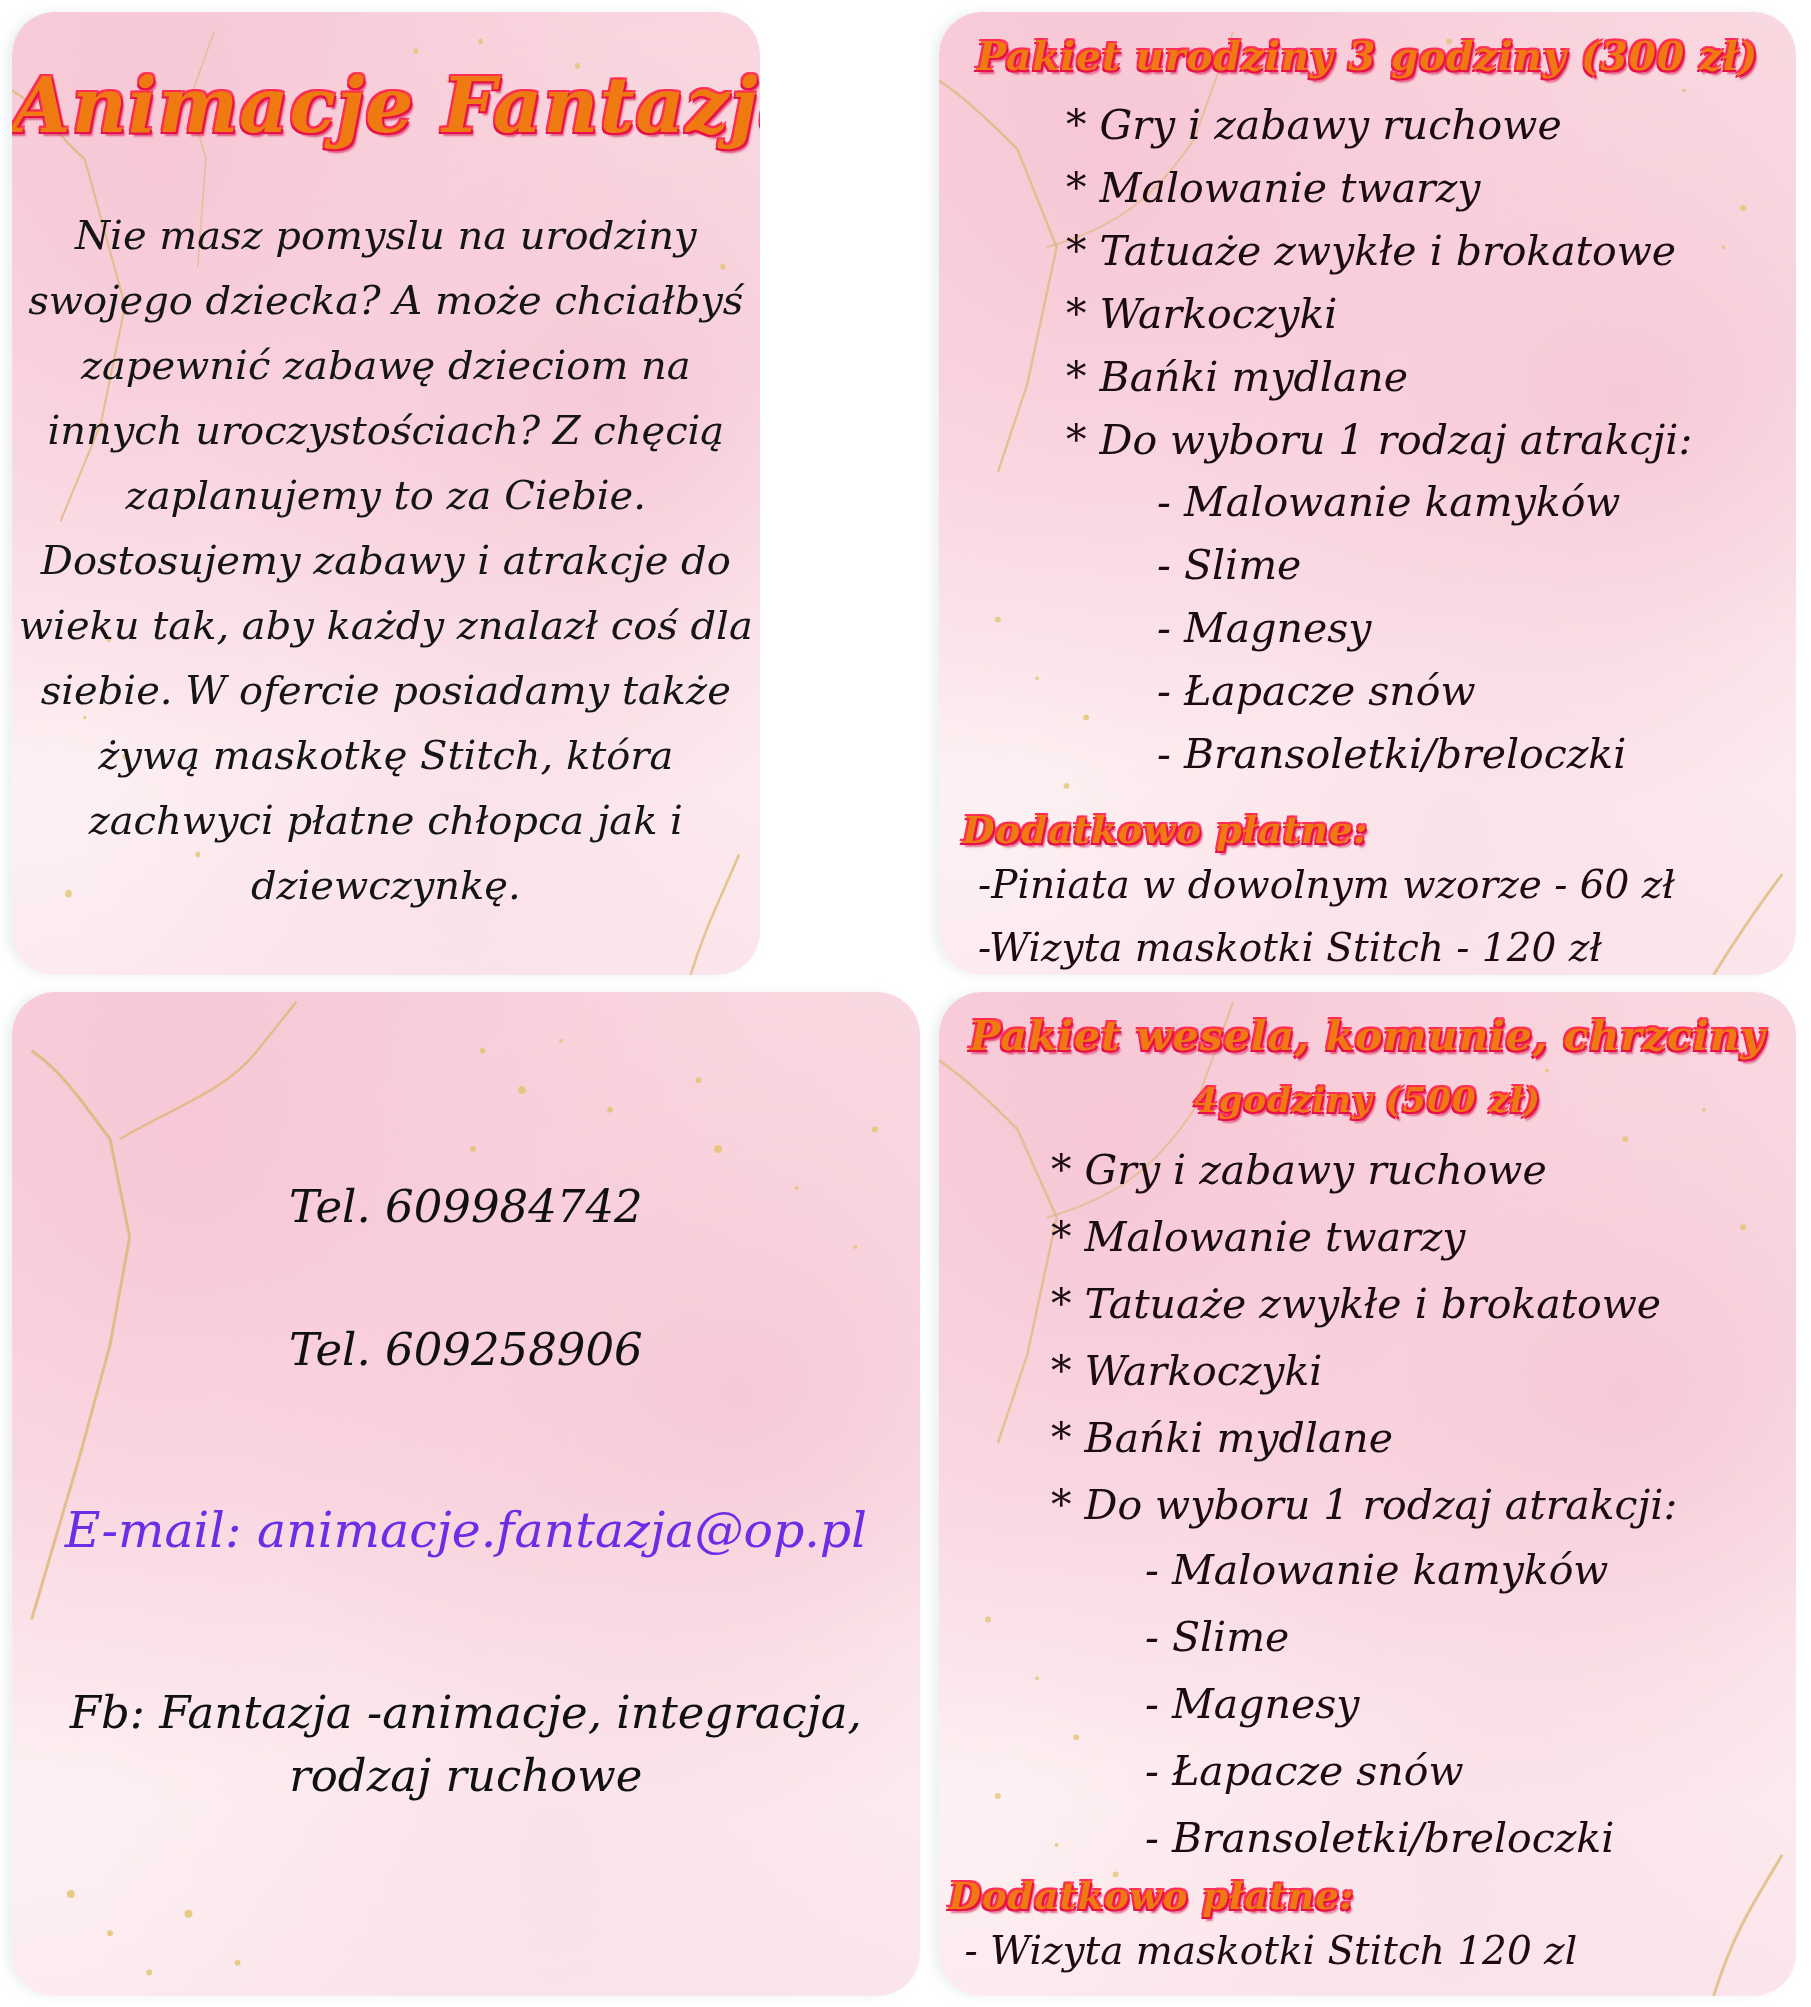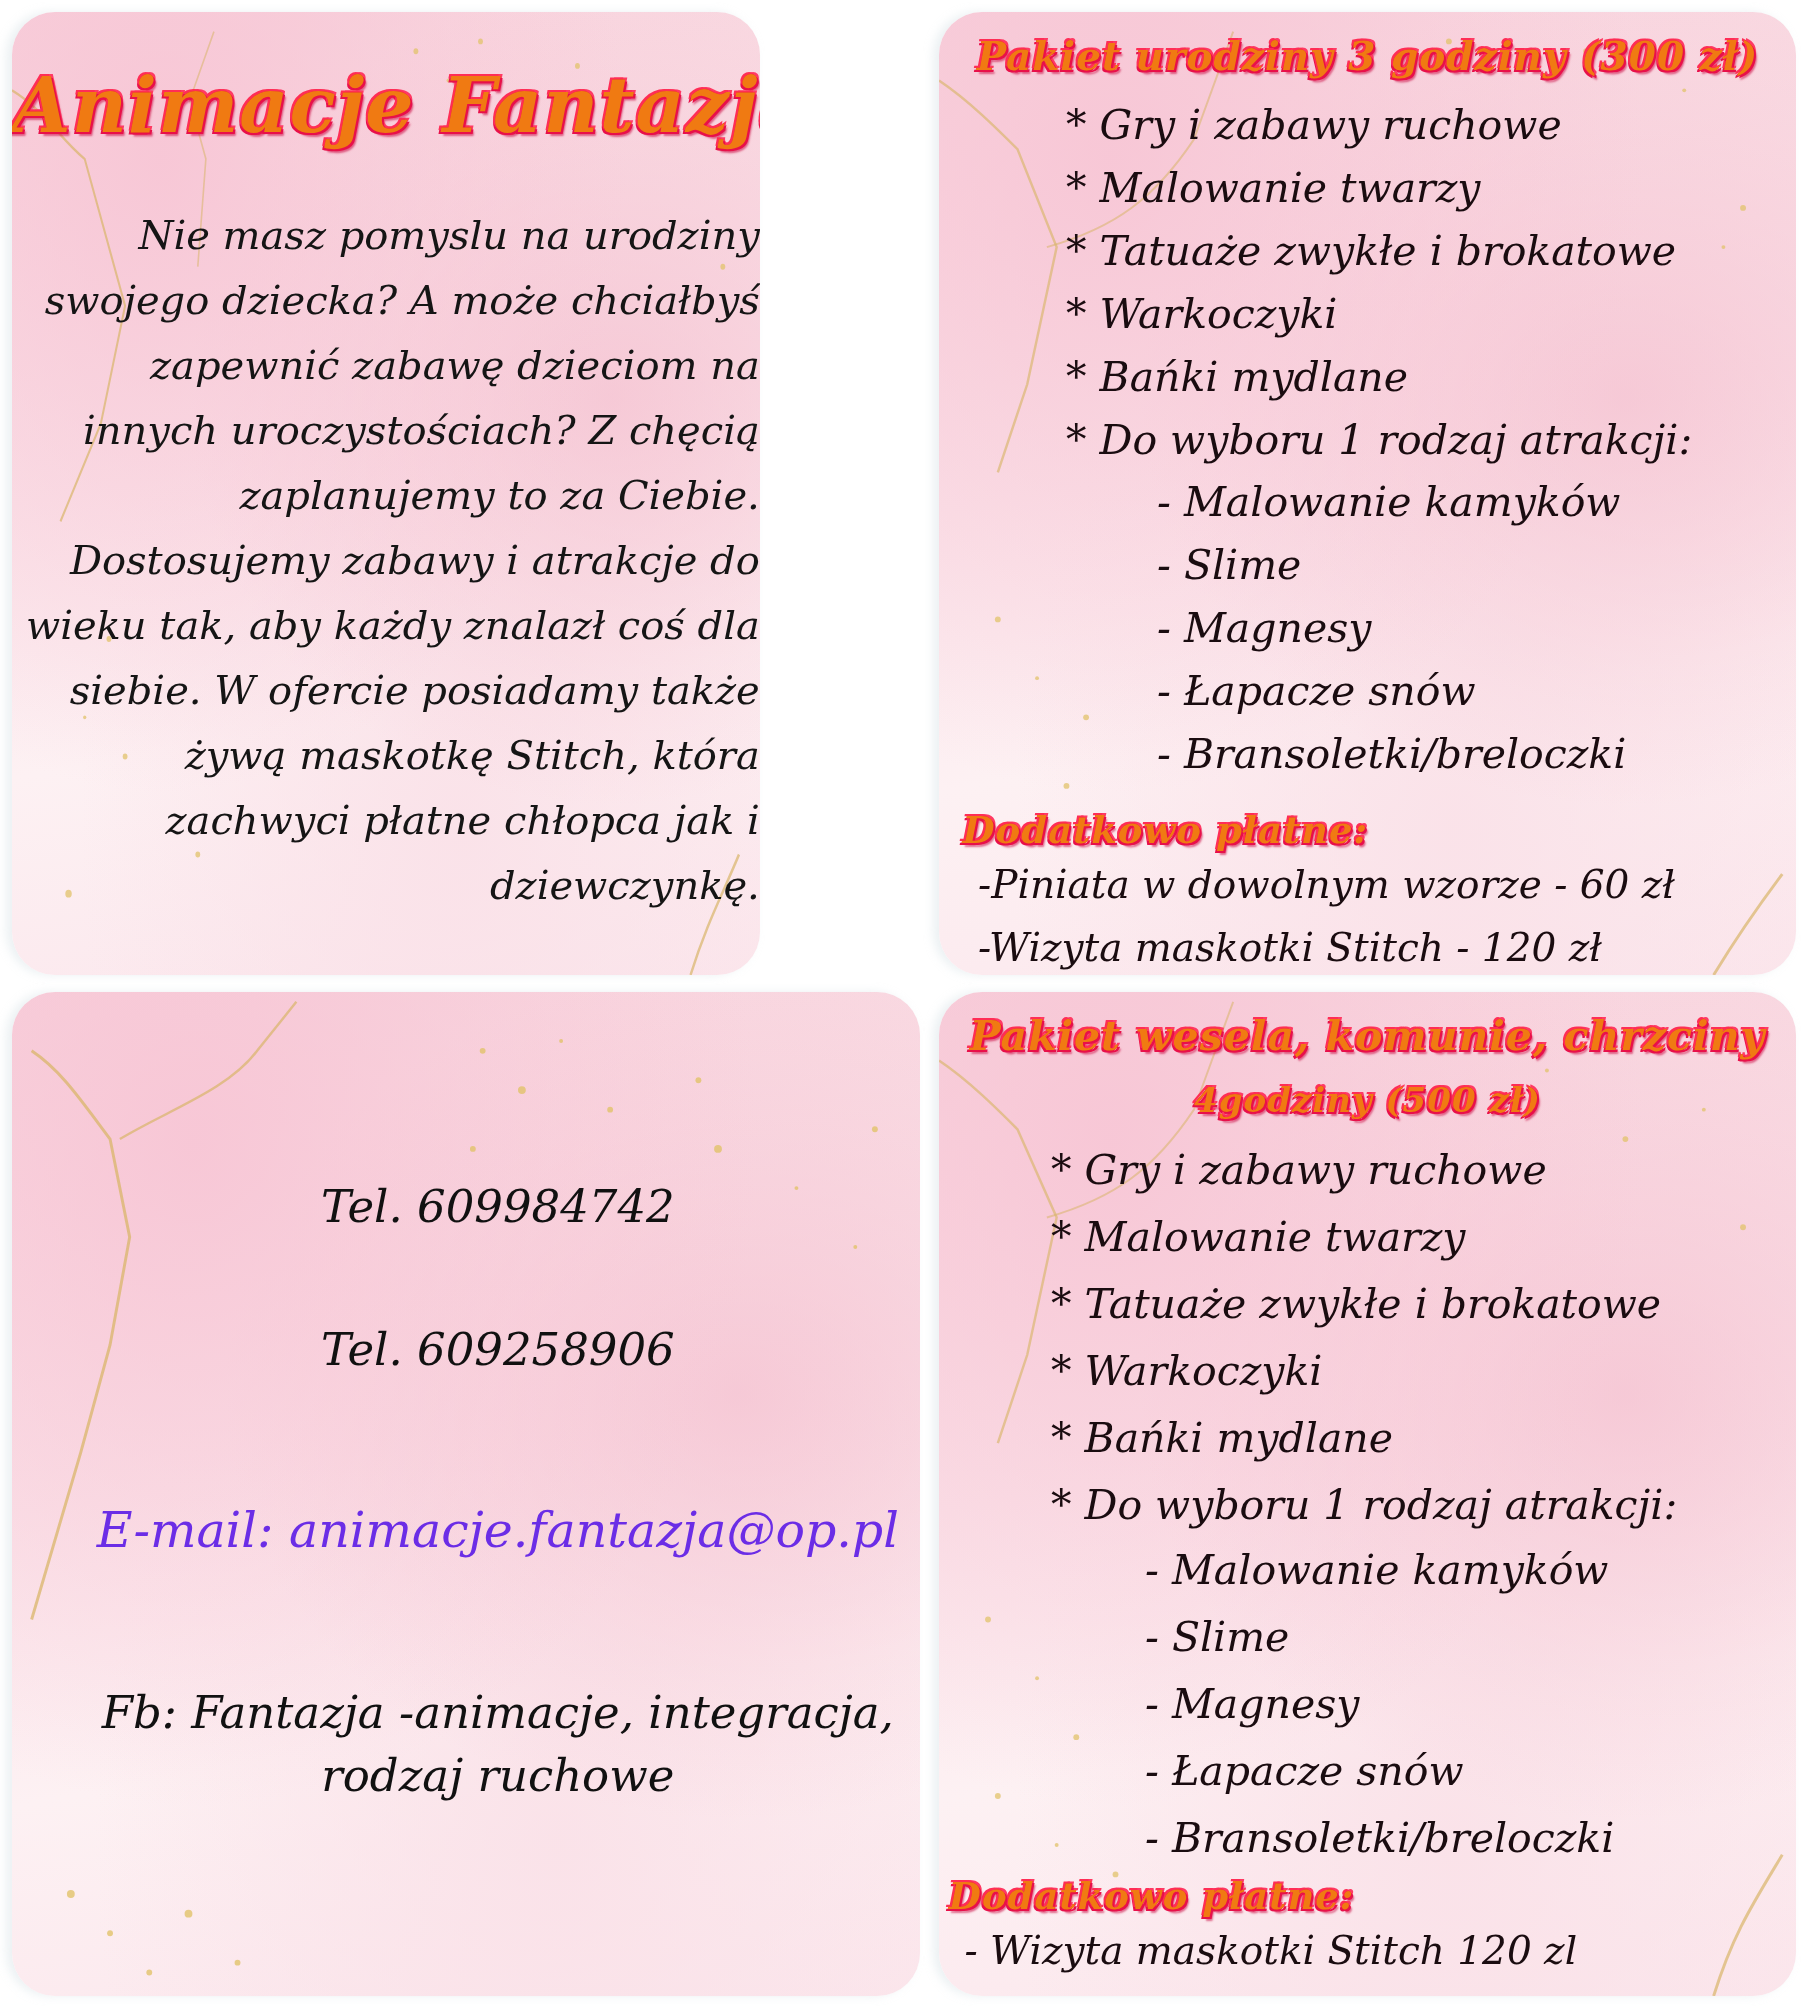--- a/index.html
+++ b/index.html
@@ -27,30 +27,30 @@
     color:#f07a12;
     text-shadow: 0 0 0 #e8103a, 2px 2px 0 #e8104a, -2px -2px 0 #ff2d55, 2px -2px 0 #ff3a64, -2px 2px 0 #e8104a, 2.9px 3.9px 2px rgba(200,0,60,0.55);
     letter-spacing:1px; position:absolute; white-space:nowrap;
   }
   .script {
     font-family: "DejaVu Serif", serif; font-style:italic; color:#111;
     position:absolute; white-space:nowrap;
   }
   .title-main { left:0; width:100%; text-align:center; top:49px; font-size:76px; }
   .intro { left:0; width:100%; top:191px; text-align:center; font-size:40px; line-height:65px; color:#151515; }
-  .intro div { white-space:nowrap;text-align:right; }
+  .intro div { white-space:nowrap; }
 
   .pkg-title { left:0; width:100%; text-align:center; font-size:39px; top:21.6px; }
   .list { position:absolute; font-size:41px; line-height:63px; color:#1a0c10; }
   .list .row { white-space:nowrap; }
   .extra-h { font-size:37px; }
   .extra { position:absolute; font-size:39px; line-height:63px; color:#1a0c10; }
   .extra .row { white-space:nowrap; }
 
-  .contact { position:absolute; left:12px; width:100%; text-align:center; font-size:45px; color:#111; font-style:italic;padding-left:20px; }
+  .contact { position:absolute; left:0; width:100%; text-align:center; font-size:45px; color:#111; font-style:italic; }
   .email { color:#6b2de6; font-size:49px; }
 </style>
 </head>
 <body>
 
 <div class="card" id="card-tl">
   <svg class="deco" viewBox="0 0 926 983" preserveAspectRatio="none">
     <path d="M0 80 C40 100 60 130 90 150 L140 300 L110 420 L60 520" stroke="#d9b56a" stroke-width="2.5" fill="none" opacity="0.7"></path>
     <path d="M250 20 L220 90 L240 150 L230 260" stroke="#d9b56a" stroke-width="2" fill="none" opacity="0.55"></path>
     <path d="M900 860 C880 900 860 930 840 983" stroke="#d9b56a" stroke-width="3" fill="none" opacity="0.7"></path>

